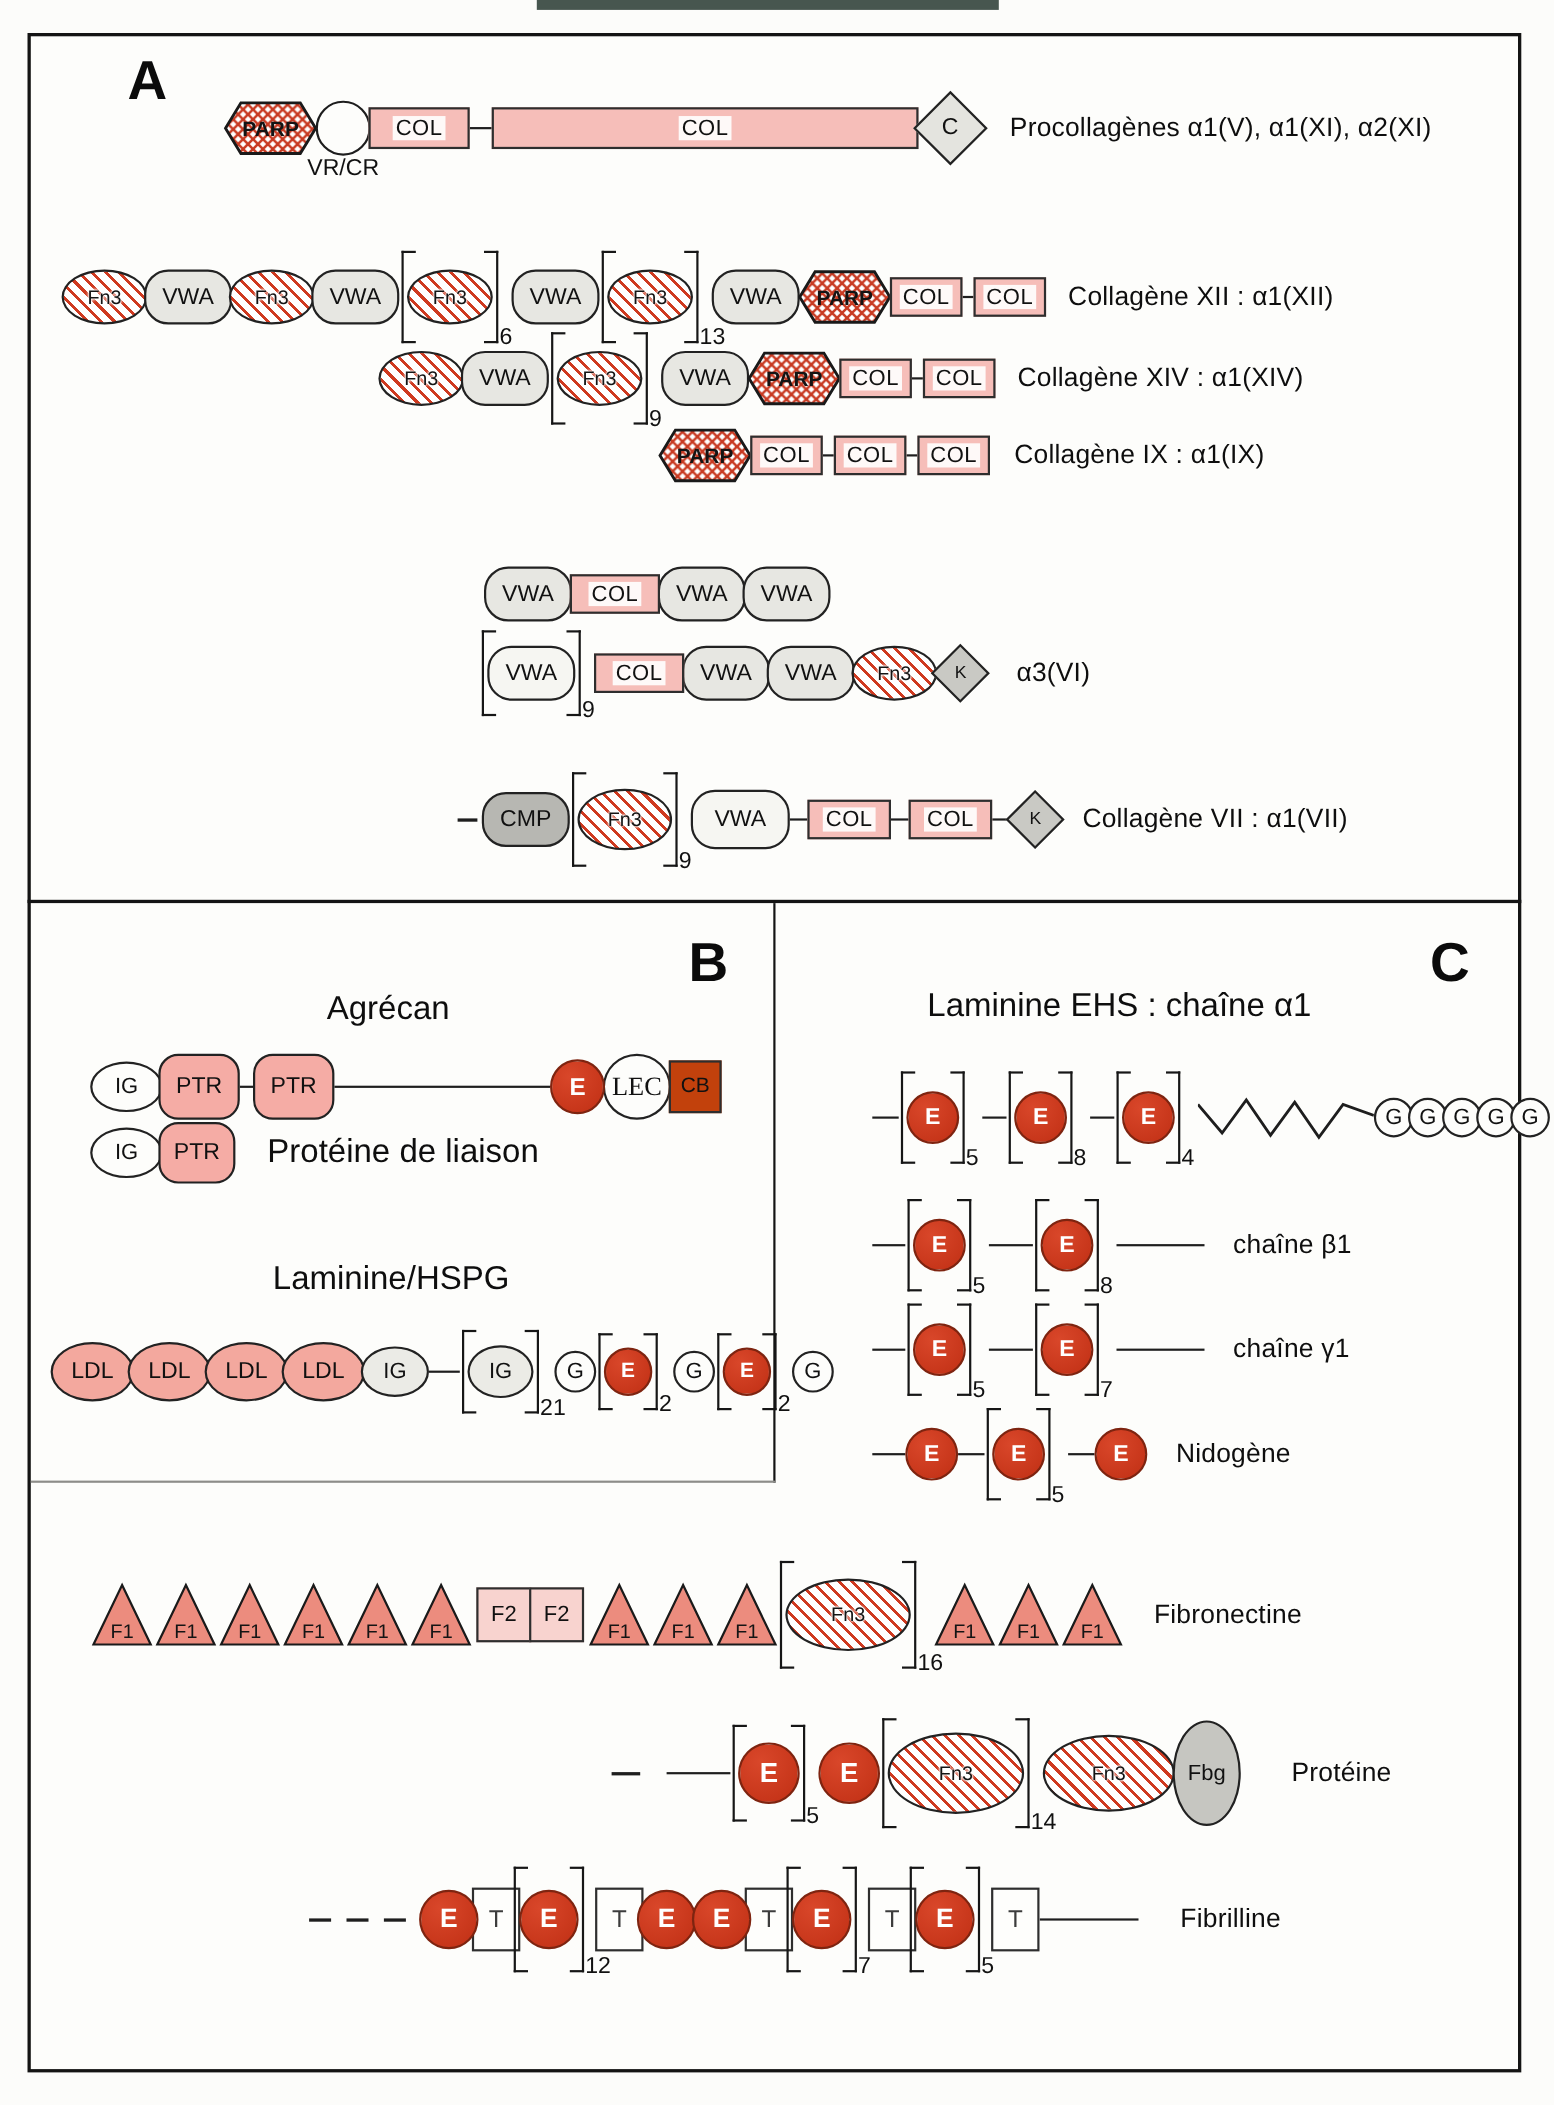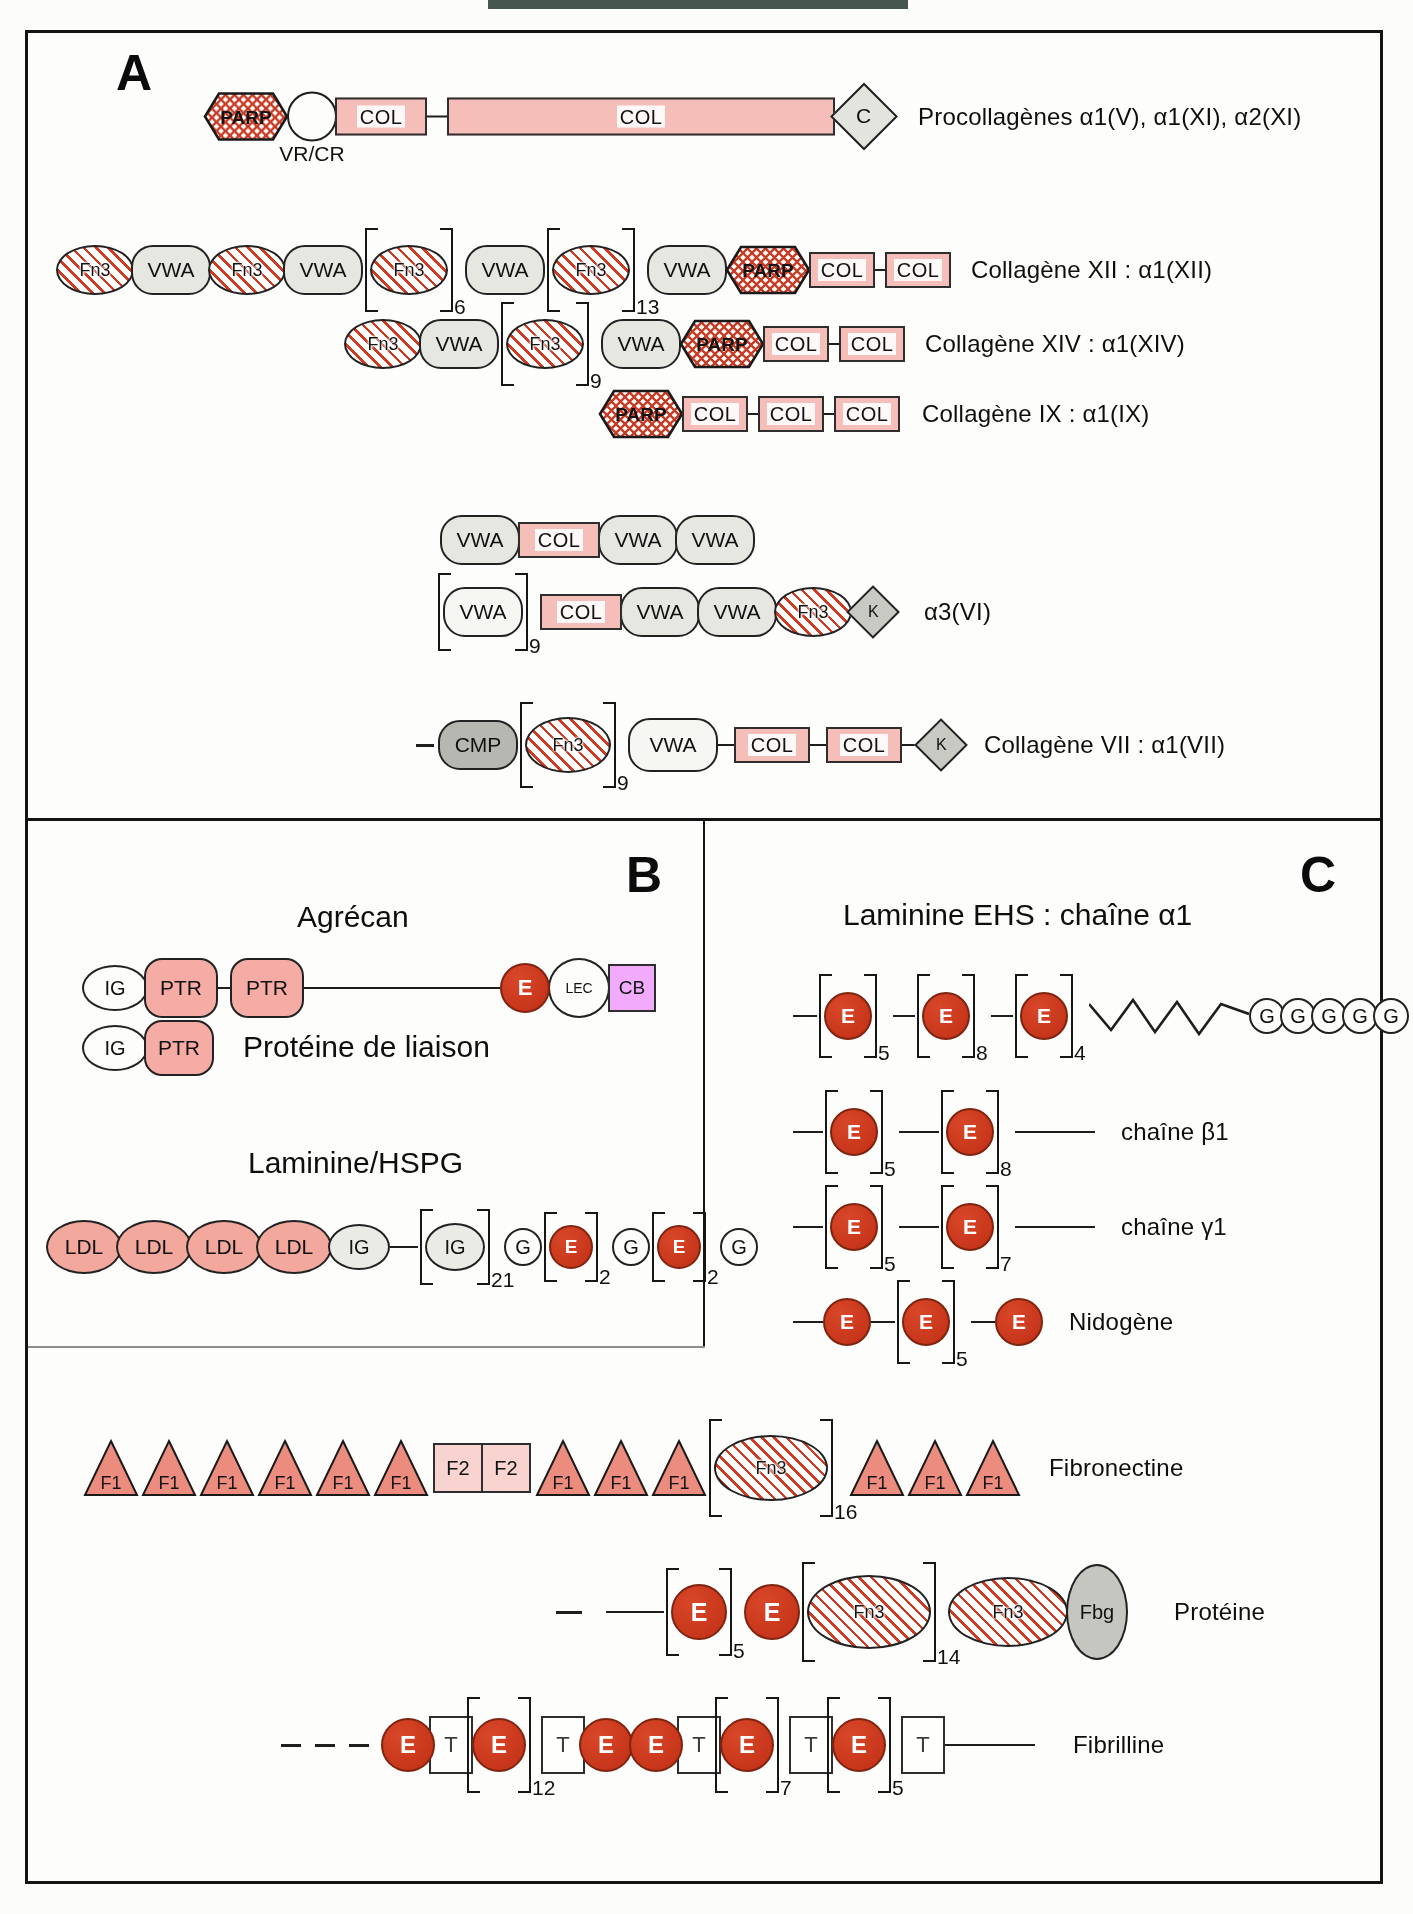--- a/index.html
+++ b/index.html
@@ -47,21 +47,21 @@
   .fn3-lbl{font-size:18px;color:#141414;
            text-shadow:0 0 2px #fff,0 0 2px #fff,0 0 3px #fff,0 0 3px #fff;}
 
   .tk-e{position:relative;z-index:2;display:flex;align-items:center;justify-content:center;
         border:2.2px solid #7e2410;border-radius:50%;color:#fff;font-weight:bold;flex:none;
         background:radial-gradient(circle at 35% 30%,#d9472a,#c02f14);}
   .tk-g{display:flex;align-items:center;justify-content:center;border:2.3px solid #222;
         border-radius:50%;background:#fdfdfb;color:#111;flex:none;}
   .tk-sq{position:relative;z-index:1;display:flex;align-items:center;justify-content:center;
          border:2.3px solid #2e2e2e;flex:none;color:#111;}
-  .sq-grey{background:#f0abfc;}
+  .sq-grey{background:#c2410c;}
   .sq-f2{background:#f8d3cf;}
   .sq-t{background:#fefefc;color:#3c3c3c;}
 
   .tk-vell{display:flex;align-items:center;justify-content:center;border:2.4px solid #222;
            border-radius:50%;background:#c6c6c1;flex:none;color:#111;}
 
   .tk-dia-wrap{display:flex;align-items:center;justify-content:center;flex:none;}
   .tk-dia{transform:rotate(45deg);border:2.6px solid #222;display:flex;align-items:center;
           justify-content:center;}
   .dia-c{background:#e4e4df;}
@@ -299,21 +299,21 @@
       </div>
       <div class="tk-line" style="width: 12px;"></div>
       <div class="tk-rrect rr-pink" style="width: 70px; height: 56px; border-radius: 18px;">
         <span style="font-size: 21px;">PTR</span>
       </div>
       <div class="tk-line" style="width: 196px;"></div>
       <div class="tk-e" style="height: 46px; width: 46px;">
         <span style="font-size: 22px;">E</span>
       </div>
       <div class="tk-ell f-white" style="width: 58px; height: 56px; margin-left: -2px;">
-        <span style="font-size: 14px;">LEC</span>
+        <span style="font-size: 24px; font-family: Liberation Serif, serif;">LEC</span>
       </div>
       <div class="tk-sq sq-grey" style="width: 44px; height: 44px; margin-left: -2px;">
         <span style="font-size: 19px;">CB</span>
       </div>
     </div>
     <div class="row" style="left: 82px; top: 1048px;">
       <div class="tk-ell f-white" style="width: 62px; height: 42px;">
         <span style="font-size: 20px;">IG</span>
       </div>
       <div class="tk-rrect rr-pink" style="width: 66px; height: 52px; border-radius: 18px; margin-left: -4px;">

